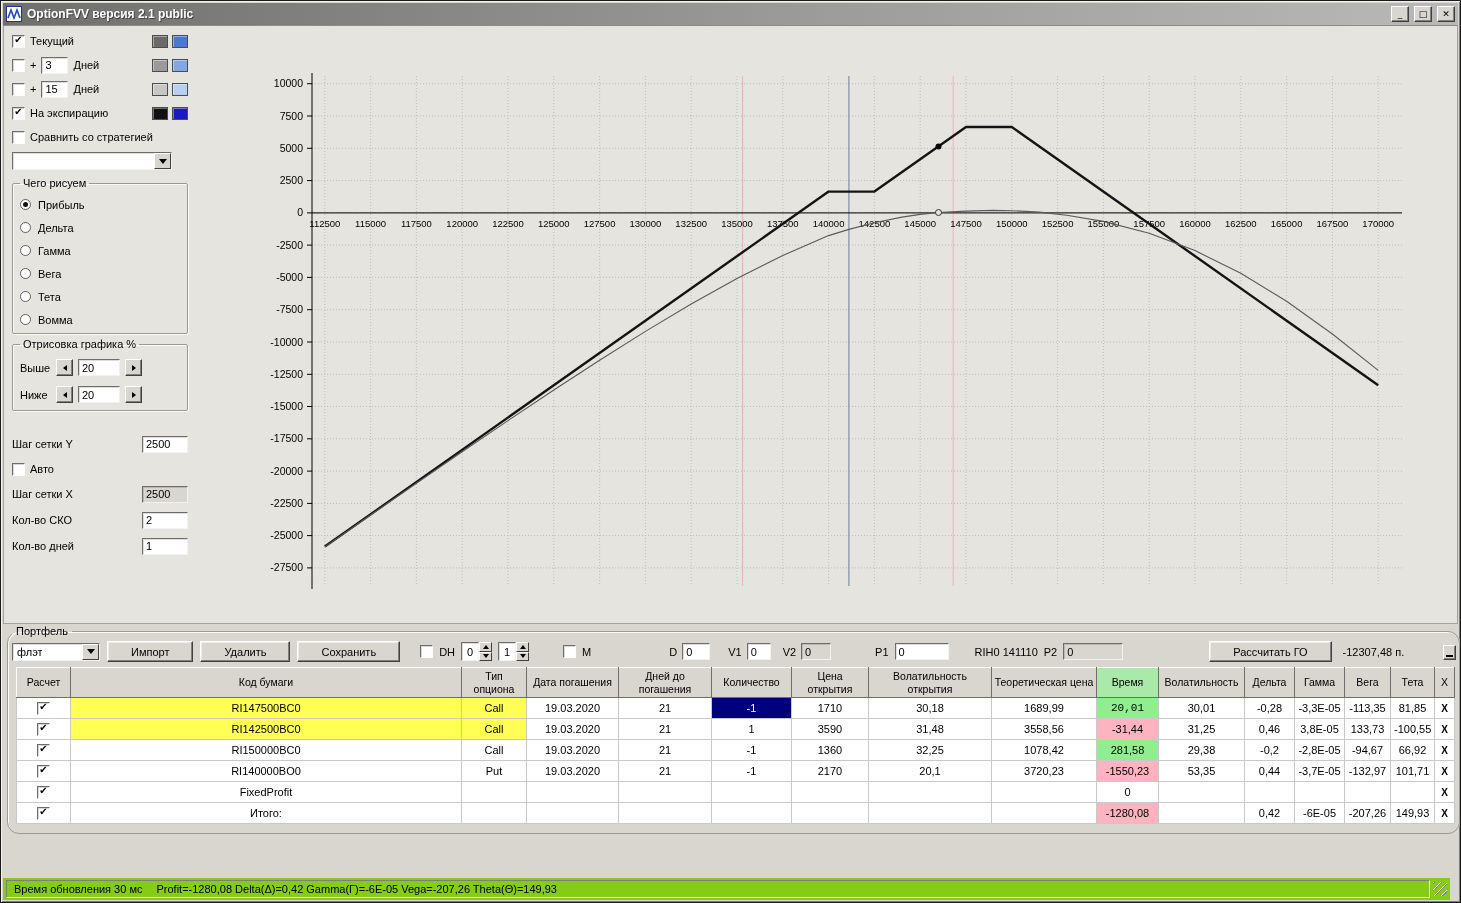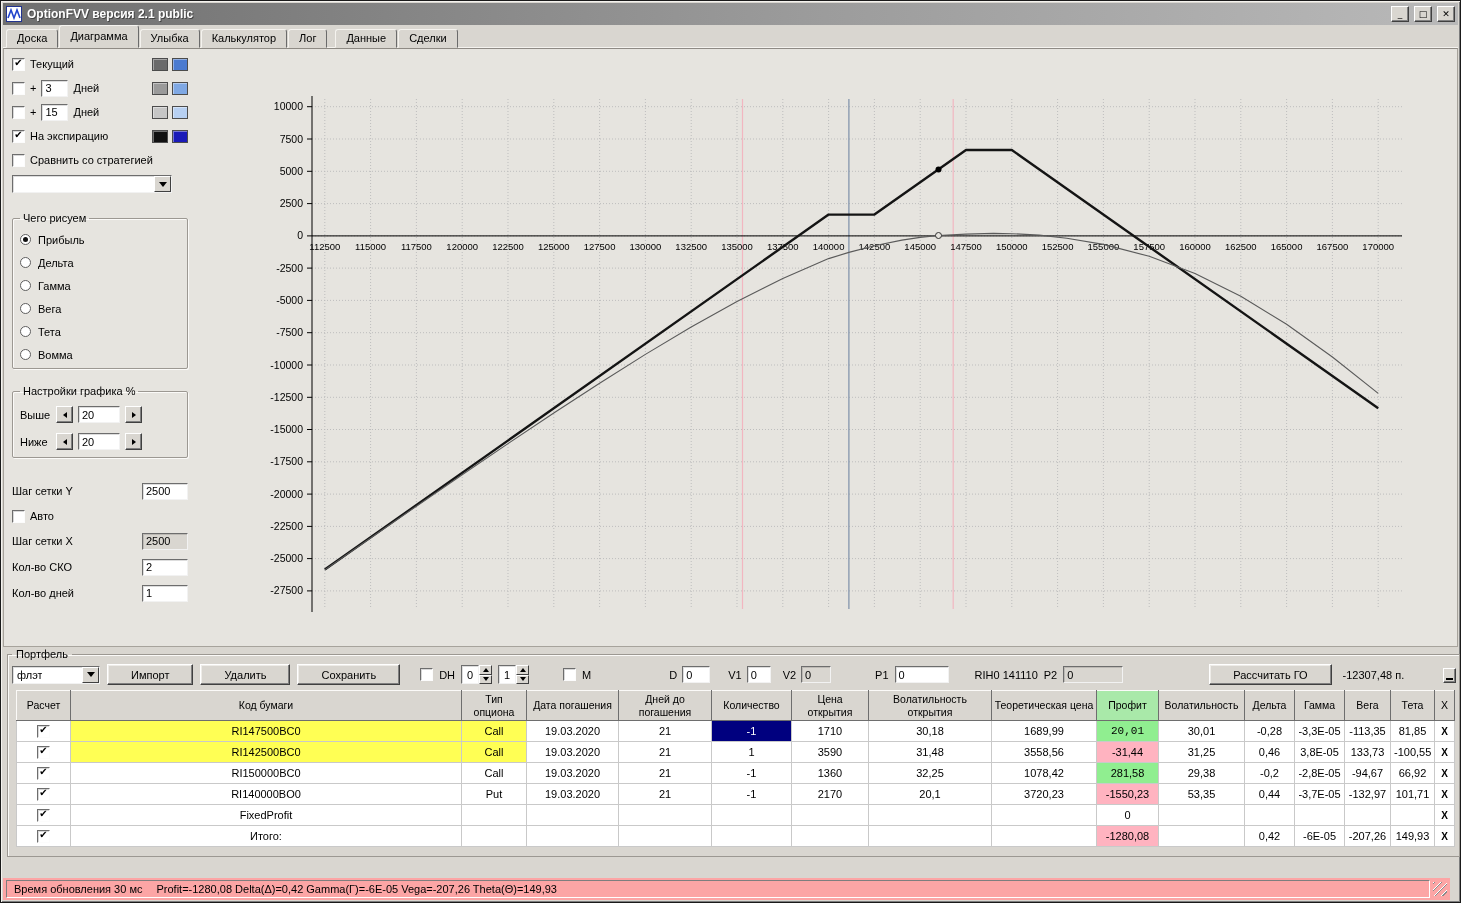--- a/index.html
+++ b/index.html
@@ -30,62 +30,62 @@
   .mark{font-family:"DejaVu Sans",sans-serif;font-size:10px;line-height:10px;position:relative;top:-1px;}
   .swatches{margin-left:auto;display:flex;gap:4px;}
   .swatch{width:16px;height:13px;border:1px solid #4c4c4c;box-shadow:inset 1px 1px 0 #ffffff66;}
   .edit{height:17px;background:#fff;border:1px solid;border-color:#6d6d6d #f2f2f2 #f2f2f2 #6d6d6d;box-shadow:inset 1px 1px 0 #00000022;font-family:"Liberation Sans",sans-serif;font-size:11px;padding:0 3px;color:#000;}
   .edit.gray{background:#d9d6d0;}
   .lp-days{width:27px;}
   .combo{display:inline-flex;width:160px;height:18px;background:#fff;border:1px solid;border-color:#6d6d6d #f2f2f2 #f2f2f2 #6d6d6d;box-shadow:inset 1px 1px 0 #00000022;align-items:center;gap:40px;}
   .combo-text{flex:1;padding:0 4px;white-space:nowrap;overflow:hidden;}
   .combo-btn{width:17px;height:100%;background:#d9d6d0;border:1px solid;border-color:#fff #404040 #404040 #fff;display:inline-flex;align-items:center;justify-content:center;}
   .arr-down{width:0;height:0;border-left:4px solid transparent;border-right:4px solid transparent;border-top:5px solid #000;}
-  fieldset.gb{border:1px solid #9c9892;border-radius:2px;box-shadow:inset 1px 1px 0 #fbfaf8,1px 1px 0 #fbfaf8;padding:4px 7px 2px;margin-top:16px;}
+  fieldset.gb{border:1px solid #9c9892;border-radius:2px;box-shadow:inset 1px 1px 0 #fbfaf8,1px 1px 0 #fbfaf8;padding:4px 7px 2px;margin-top:4px;}
   fieldset.gb legend{padding:0 3px;font-size:11px;}
   .radio-row{display:flex;align-items:center;gap:7px;height:23px;}
   .radio{width:11px;height:11px;min-width:11px;border-radius:50%;background:#fff;border:1px solid #5f5f5f;position:relative;display:inline-block;}
   .radio.sel::after{content:"";position:absolute;inset:2px;background:#111;border-radius:50%;}
   .rg-row{display:flex;align-items:center;gap:5px;height:27px;}
   .rg-lbl{width:31px;}
   .sbtn{width:17px;height:17px;background:#d9d6d0;border:1px solid;border-color:#fff #404040 #404040 #fff;box-shadow:inset -1px -1px 0 #808080;display:inline-flex;align-items:center;justify-content:center;}
   .tri-l{width:0;height:0;border-top:3px solid transparent;border-bottom:3px solid transparent;border-right:4px solid #000;}
   .tri-r{width:0;height:0;border-top:3px solid transparent;border-bottom:3px solid transparent;border-left:4px solid #000;}
   .rg-edit{width:42px;}
   .field-row{display:flex;align-items:center;height:26px;}
   .field-row .flabel{flex:1;}
   .f-edit{width:46px;}
   .lp-spacer{height:10px;}
   
   .chart-area{position:absolute;left:188px;top:0;right:4px;bottom:0;}
   .chart-title{margin:20px 0 0 120px;width:1090px;text-align:center;font-size:12px;white-space:pre;}
   #chart-svg{position:absolute;left:0;top:44px;}
   #chart-svg text{font-family:"Liberation Sans",sans-serif;fill:#000;}
   
-  fieldset.portfolio{position:relative;margin:1px 4px 0;border:1px solid #9c9892;border-radius:0;box-shadow:inset 1px 1px 0 #fbfaf8;padding:1px 4px 3px;height:209px;background:#d9d6d0;}
+  fieldset.portfolio{position:relative;margin:1px 4px 0;border:1px solid #9c9892;border-radius:12px;box-shadow:inset 1px 1px 0 #fbfaf8;padding:1px 4px 3px;height:209px;background:#d9d6d0;}
   fieldset.portfolio legend{padding:0 4px;}
   .ptoolbar{display:flex;align-items:center;height:25px;margin:1px 0 3px;white-space:nowrap;}
   .btn{height:21px;padding:0 23px;background:#d9d6d0;border:1px solid;border-color:#fff #404040 #404040 #fff;box-shadow:inset -1px -1px 0 #808080,inset 1px 1px 0 #eeece8;font-family:"Liberation Sans",sans-serif;font-size:11px;margin-left:7px;}
   .tlbl{margin-left:6px;}
   .spin{display:inline-flex;height:19px;margin-left:6px;}
   .spin .edit{width:18px;text-align:center;padding:0 1px;height:19px;}
   .spin-btns{display:inline-flex;flex-direction:column;width:13px;height:19px;}
   .sb{flex:1;background:#d9d6d0;border:1px solid;border-color:#fff #404040 #404040 #fff;display:flex;align-items:center;justify-content:center;}
   .sb .u{width:0;height:0;border-left:3px solid transparent;border-right:3px solid transparent;border-bottom:4px solid #000;}
   .sb .d{width:0;height:0;border-left:3px solid transparent;border-right:3px solid transparent;border-top:4px solid #000;}
   .go-value{margin-left:11px;}
   .mini-handle{position:absolute;right:3px;top:8px;width:13px;height:15px;background:#d9d6d0;border:1px solid;border-color:#fff #404040 #404040 #fff;box-shadow:inset -1px -1px 0 #808080;}
   .mini-handle::after{content:"";display:block;margin:9px 2px 0;border-bottom:2px solid #000;}
   
   table.ptable{border-collapse:collapse;table-layout:fixed;width:1438px;background:#c2410c;margin-left:4px;padding-left:32px;}
   .ptable th{background:#d9d6d0;border:1px solid;border-color:#fbfaf8 #6e6e6e #6e6e6e #fbfaf8;font-weight:normal;font-size:10.5px;line-height:1.15;padding:1px 2px;height:30px;overflow:hidden;}
   .ptable td{border:1px solid #c9c9c9;height:21px;text-align:center;padding:0 3px;overflow:hidden;white-space:nowrap;background:#fff;}
   .xbtn{font-size:10px;font-weight:bold;}
   
-  .statusbar{position:absolute;left:2px;right:10px;bottom:2px;height:22px;display:flex;align-items:center;gap:3px;padding:2px 3px;background:#fca5a5;}
+  .statusbar{position:absolute;left:2px;right:10px;bottom:2px;height:22px;display:flex;align-items:center;gap:3px;padding:2px 3px;background:#84cc16;}
   .status-panel{flex:1;height:18px;border:1px solid;border-color:#7e7e7e #fff #fff #7e7e7e;display:flex;align-items:center;padding:0 7px;gap:14px;white-space:nowrap;overflow:hidden;}
   .grip{width:14px;height:14px;background:repeating-linear-gradient(135deg,#fff 0 1px,#8a8a8a 1px 2px,transparent 2px 5px);}
 </style>
 </head>
 <body>
 
 <div class="window">
 
   <div class="titlebar">
     <span class="app-icon">
@@ -95,29 +95,20 @@
     </span>
     <span class="title-text">OptionFVV версия 2.1 public</span>
     <span>
       <span class="wbtn">_</span>
       <span class="wbtn">□</span>
       <span class="wbtn">✕</span>
     </span>
   </div>
 
 
-  <div class="tabstrip">
-    <span class="tab">Доска</span>
-    <span class="tab active">Диаграмма</span>
-    <span class="tab">Улыбка</span>
-    <span class="tab">Калькулятор</span>
-    <span class="tab">Лог</span>
-    <span class="tab gap">Данные</span>
-    <span class="tab">Сделки</span>
-  </div>
 
   <div class="main">
 
     <div class="left-panel">
       <div class="lp-row">
         <span class="cb">
             <span class="mark">✔</span>
           </span>
         <span>Текущий</span>
         <span class="swatches">
@@ -190,21 +181,21 @@
             <span class="radio"></span>
             <span>Тета</span>
           </div>
         <div class="radio-row">
             <span class="radio"></span>
             <span>Вомма</span>
           </div>
       </fieldset>
 
       <fieldset class="gb">
-        <legend>Настройки графика %</legend>
+        <legend>Отрисовка графика %</legend>
         <div class="rg-row">
           <span class="rg-lbl">Выше</span>
           <span class="sbtn">
               <span class="tri-l"></span>
             </span>
           <input class="edit rg-edit" value="20" style="">
           <span class="sbtn">
               <span class="tri-r"></span>
             </span>
         </div>
@@ -433,21 +424,21 @@
         <tr>
           <th>Расчет</th>
           <th>Код бумаги</th>
           <th>Тип опциона</th>
           <th>Дата погашения</th>
           <th>Дней до погашения</th>
           <th>Количество</th>
           <th>Цена открытия</th>
           <th>Волатильность открытия</th>
           <th>Теоретическая цена</th>
-          <th style="background: rgb(169, 233, 169);">Профит</th>
+          <th style="background: rgb(169, 233, 169);">Время</th>
           <th>Волатильность</th>
           <th>Дельта</th>
           <th>Гамма</th>
           <th>Вега</th>
           <th>Тета</th>
           <th>X</th>
         </tr>
       </thead>
       <tbody id="ptable-body">
           <tr>

